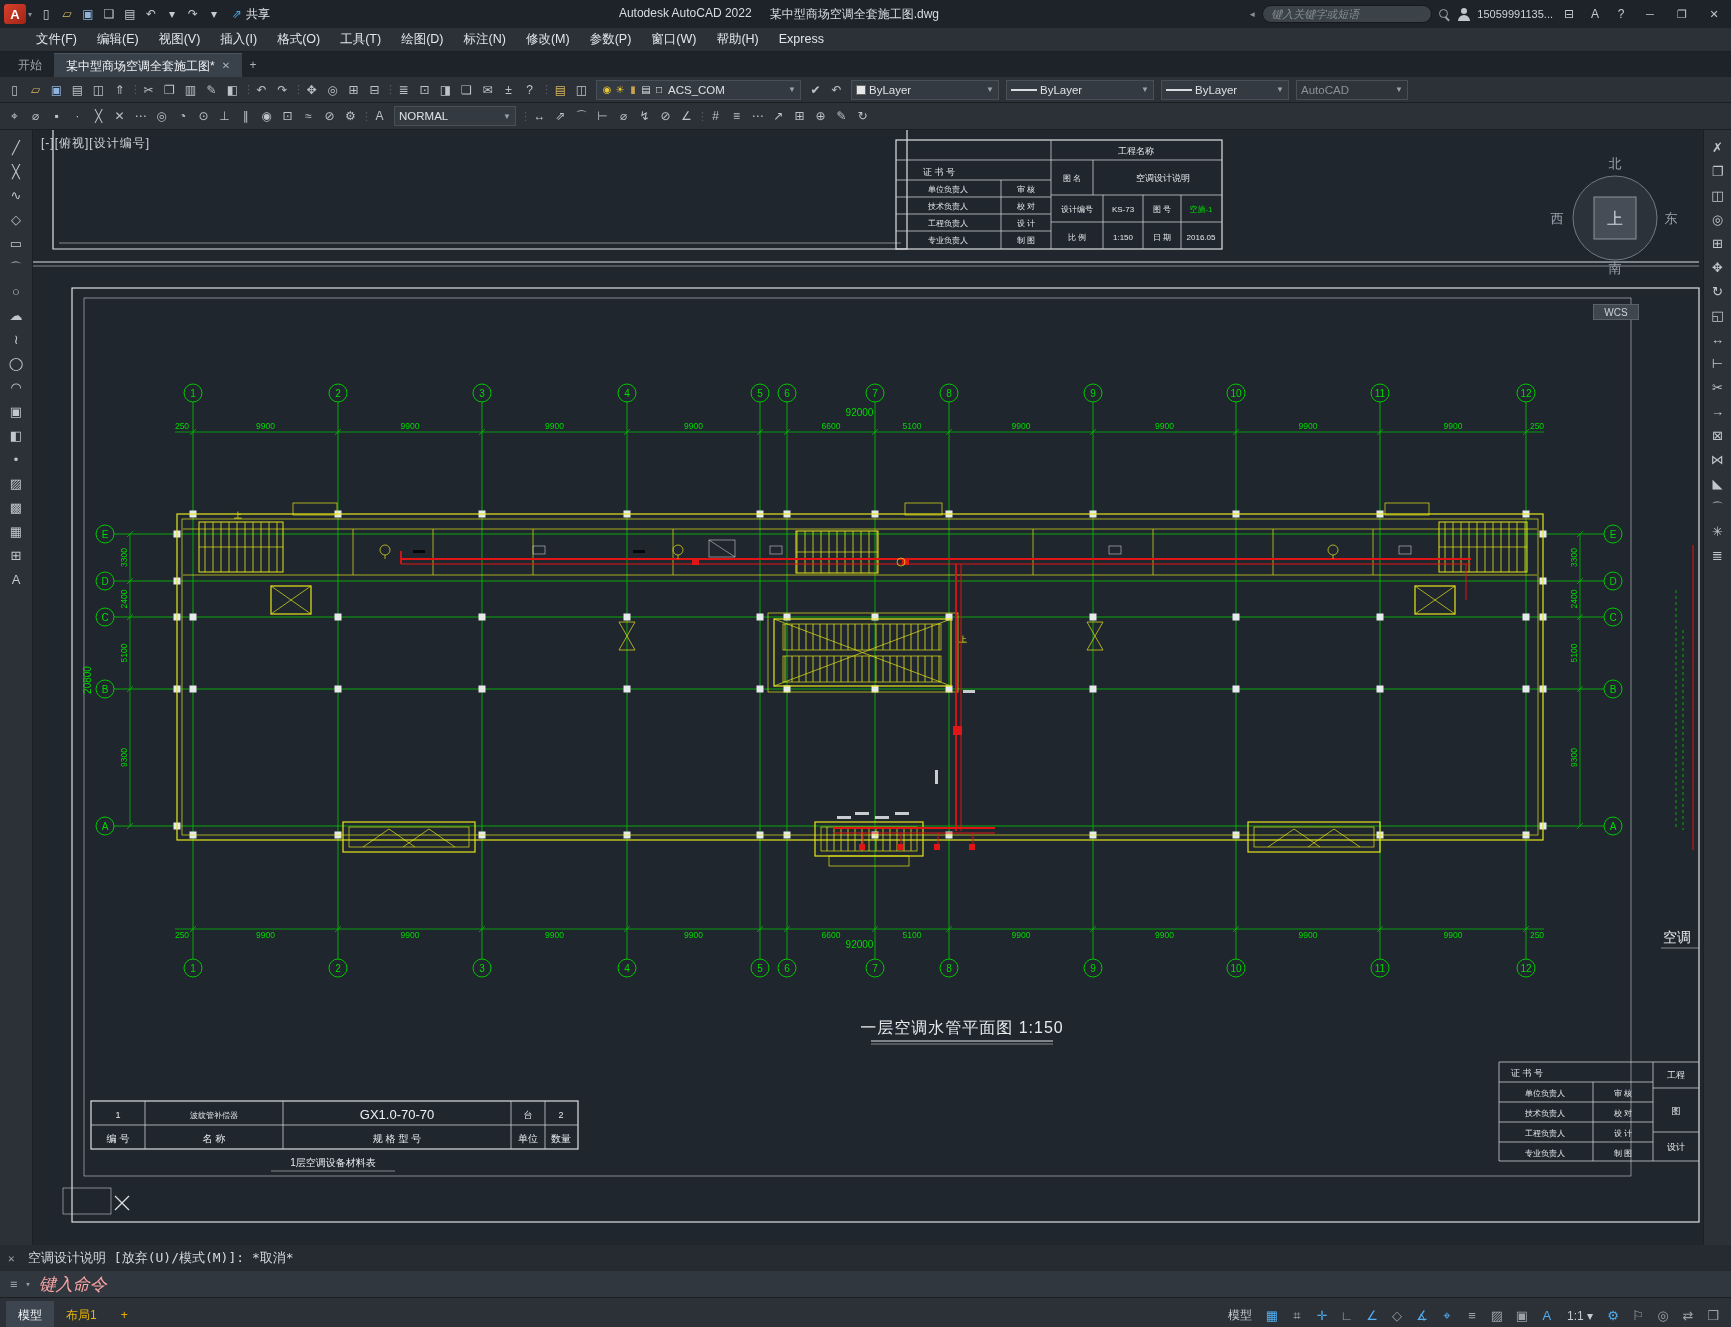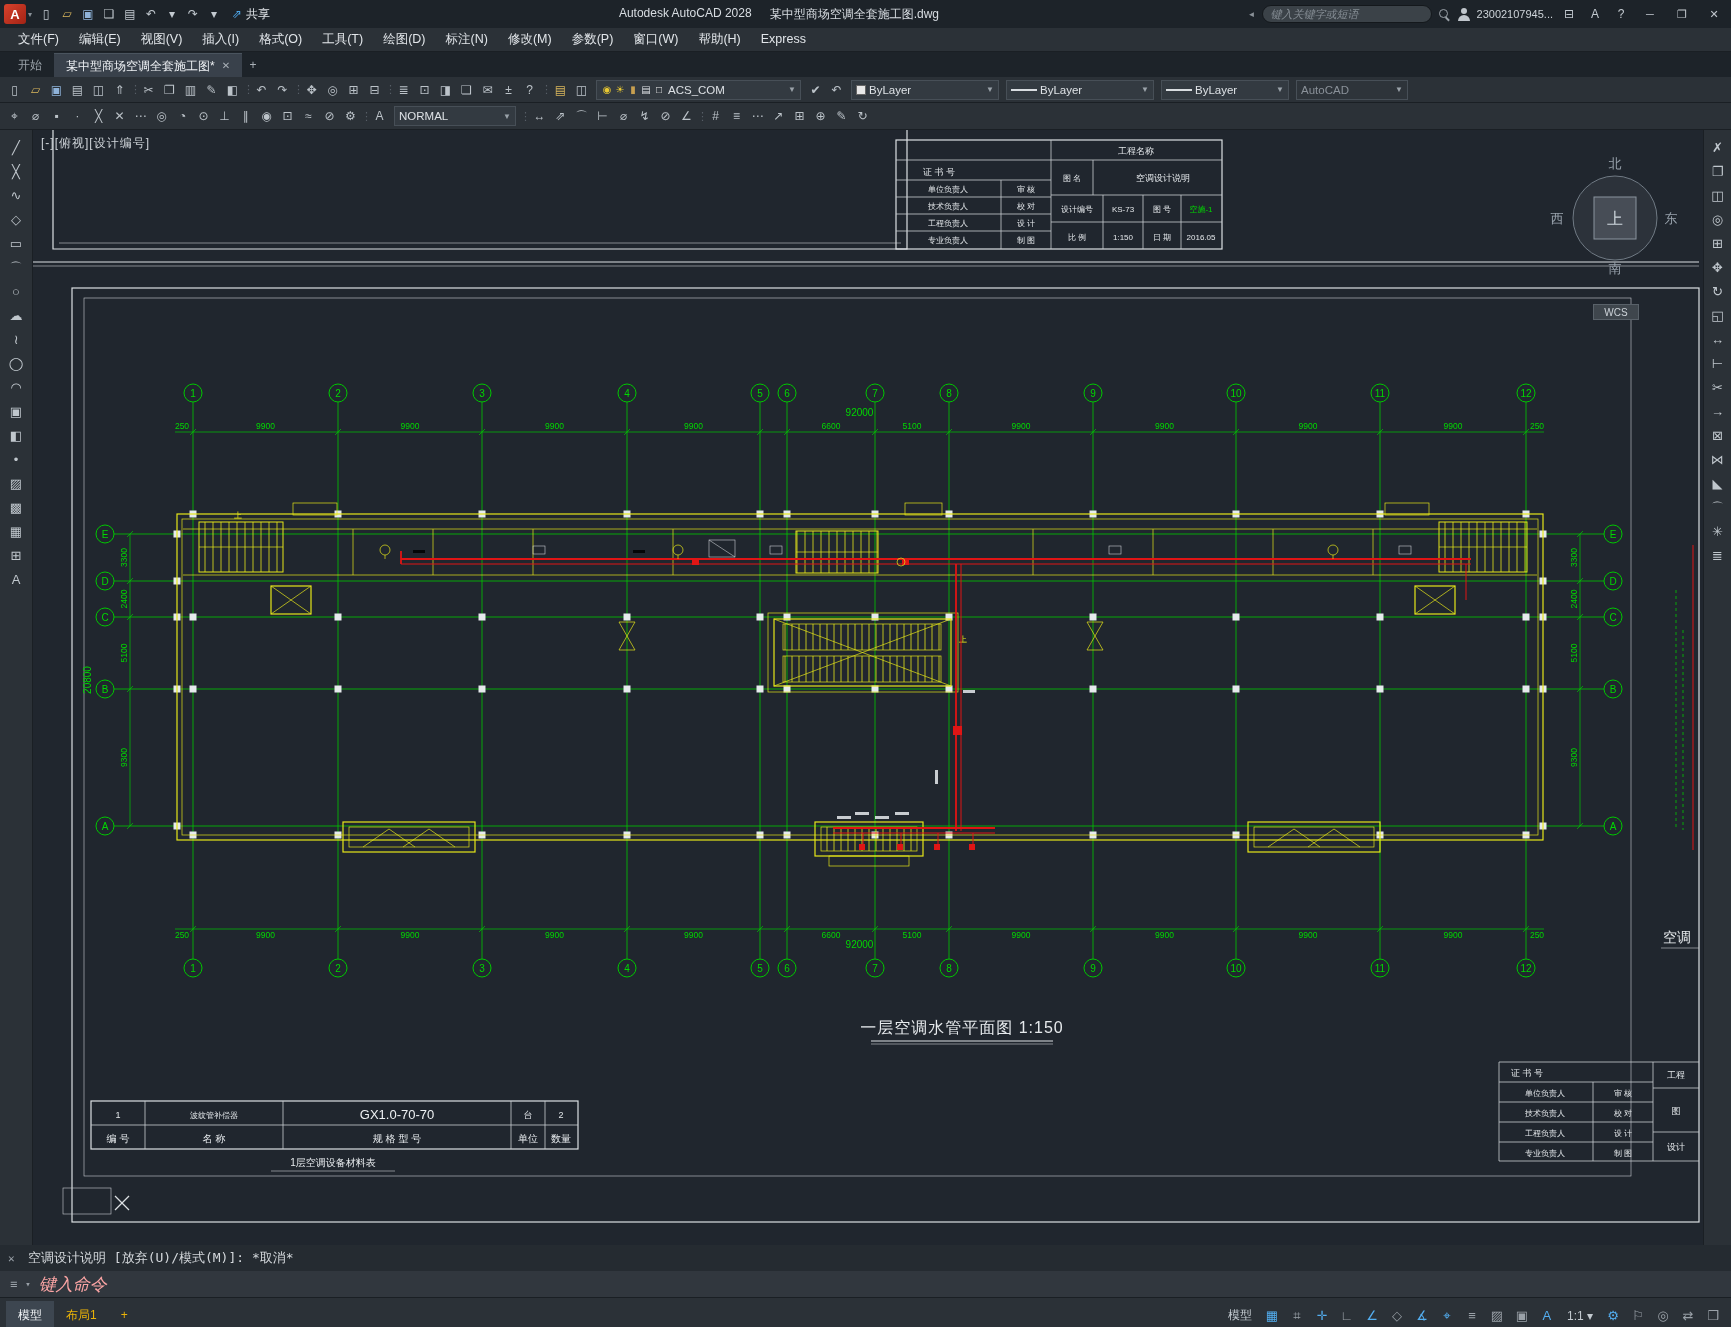--- a/index.html
+++ b/index.html
@@ -22,21 +22,21 @@
   .search::placeholder{color:#858d94}
   .mag{width:13px;height:13px;position:relative;display:inline-block}
   .mag::before{content:"";position:absolute;top:1px;left:1px;width:7px;height:7px;border:1.5px solid #9aa1a8;border-radius:50%}
   .mag::after{content:"";position:absolute;bottom:1px;right:1px;width:5px;height:1.5px;background:#9aa1a8;transform:rotate(45deg)}
   .person{width:14px;height:13px;position:relative;display:inline-block}
   .person::before{content:"";position:absolute;top:0;left:4px;width:6px;height:6px;border-radius:50%;background:#c0c6cc}
   .person::after{content:"";position:absolute;bottom:0;left:1px;width:12px;height:6px;border-radius:6px 6px 0 0;background:#c0c6cc}
   .winbtn{width:26px;height:24px;display:inline-flex;align-items:center;justify-content:center;color:#c0c6cc;font-size:11px}
 
   
-  .menubar{height:24px;background:#2b3137;border-bottom:1px solid #1a1f24;display:flex;align-items:center;padding-left:8px;flex:0 0 auto}
+  .menubar{height:24px;background:#2b3137;border-bottom:1px solid #1a1f24;display:flex;align-items:center;padding-left:26px;flex:0 0 auto}
   .menu-item{padding:0 10px;line-height:23px;color:#e2e6ea;font-size:12.5px;cursor:default}
 
   
   .tabbar{height:25px;background:#1d2329;display:flex;align-items:flex-end;padding-left:6px;flex:0 0 auto}
   .ftab{height:24px;line-height:24px;padding:0 12px;color:#9aa2a9;font-size:12px;display:flex;align-items:center;gap:7px}
   .ftab.active{background:#39414b;color:#eef1f4;border-top:1px solid #4a545e}
   .ftab .x{color:#aab1b8;font-size:10px}
   .plus-tab{width:22px;height:24px;display:flex;align-items:center;justify-content:center;color:#aab1b8}
 
   
@@ -131,29 +131,29 @@
         <span class="qicon">↶</span>
         <span class="qicon">▾</span>
         <span class="qicon">↷</span>
         <span class="qicon">▾</span>
       </div>
     <span class="share-btn">
       <span style="color:#4da6e8" id="share-ic">⇗</span>
       <span>共享</span>
     </span>
     <div class="tb-title">
-      <span>Autodesk AutoCAD 2028</span>
+      <span>Autodesk AutoCAD 2022</span>
       <span>某中型商场空调全套施工图.dwg</span>
     </div>
     <div class="tb-right">
       <span class="caret-s">◄</span>
       <input class="search" placeholder="键入关键字或短语" style="">
       <span class="mag"></span>
       <span class="person"></span>
-      <span style="font-size:11px">23002107945...</span>
+      <span style="font-size:11px">15059991135...</span>
       <span class="qicon">⊟</span>
       <span class="qicon">A</span>
       <span class="qicon">?</span>
       <span class="winbtn">─</span>
       <span class="winbtn">❐</span>
       <span class="winbtn">✕</span>
     </div>
   </div>
 
   <div class="menubar" id="menubar">

